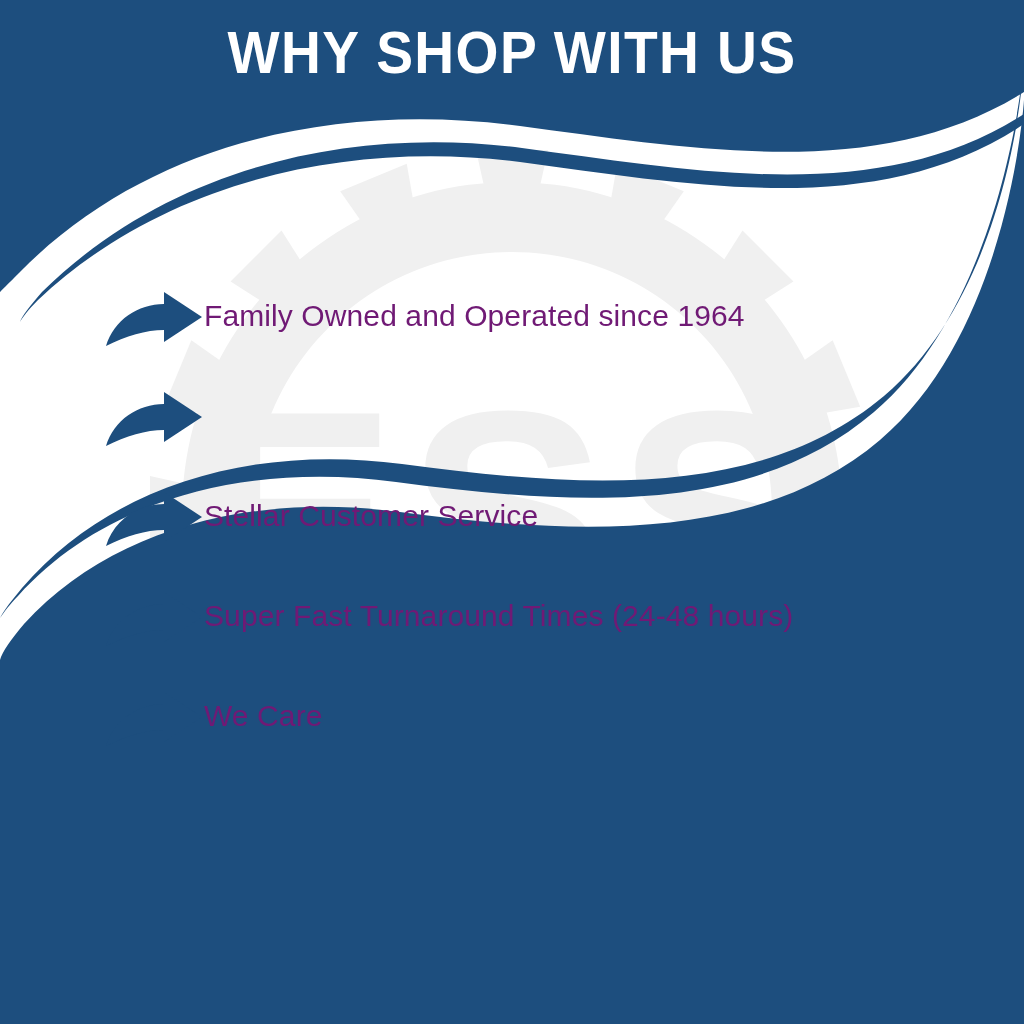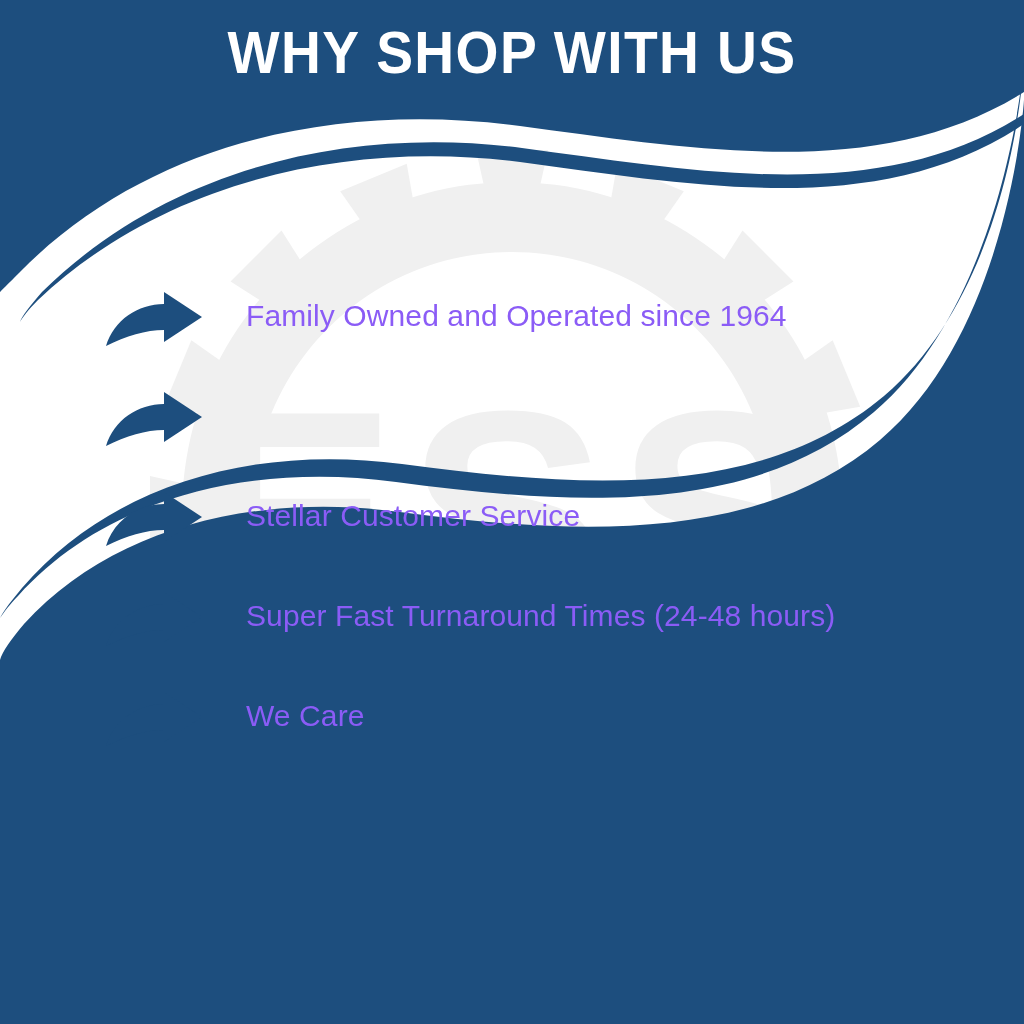--- a/index.html
+++ b/index.html
@@ -64,23 +64,22 @@
   }
   .benefit-arrow {
     flex: 0 0 auto;
     width: 100px;
     height: 62px;
     margin-top: 4px;
   }
   .benefit-arrow svg { display: block; width: 100px; height: 62px; }
   .benefit-label {
     flex: 1 1 auto;
-    margin-left: 42px;
     margin-top: 12px;
-    color: #8b5cf6;
+    color: #701a75;
     font-family: "Liberation Sans", sans-serif;
     font-weight: normal;
     font-size: 30px;
     line-height: 36px;
     letter-spacing: 0.1px;
     white-space: nowrap;
   }
 </style>
 </head>
 <body>

